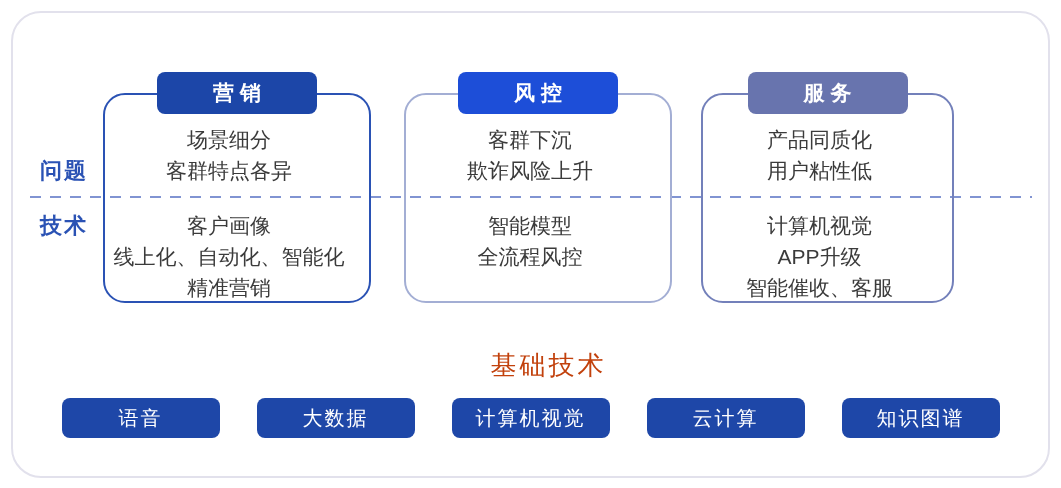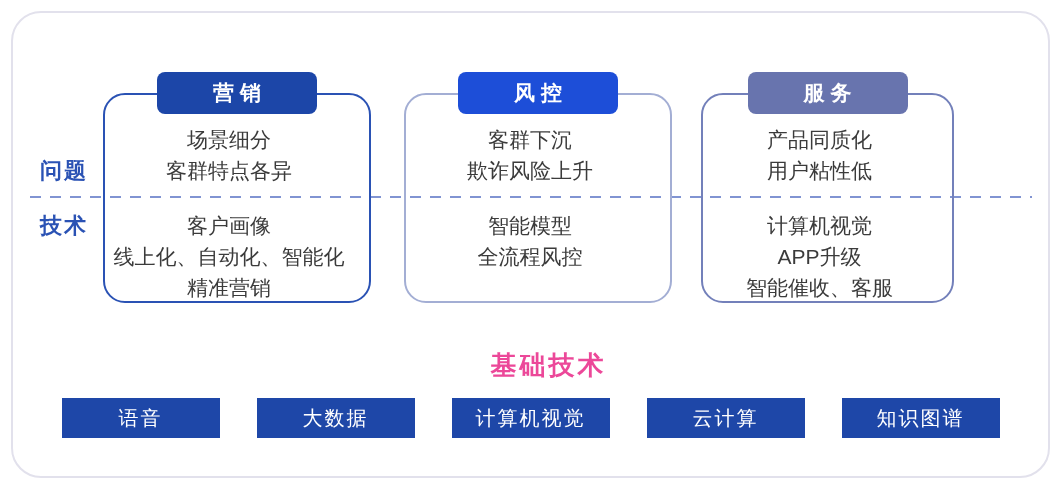--- a/index.html
+++ b/index.html
@@ -52,30 +52,30 @@
   .problems, .tech {
     position: absolute; left: 0; right: 16px; text-align: center;
     color: #3b3b3b; font-size: 21px; line-height: 31px; font-weight: 500;
   }
   .problems { top: 29px; }
   .tech { top: 115px; }
 
   
   .foundation-title {
     position: absolute; top: 348px; left: 0; width: 100%;
-    text-align: center; color: #ec4899; font-size: 26px; font-weight: 700;
+    text-align: center; color: #c2410c; font-size: 26px; font-weight: 400;
     letter-spacing: 3px;
     padding-left: 36px;
   }
   .foundation-row {
     position: absolute; top: 398px; left: 0; width: 100%;
     display: flex; justify-content: center; gap: 37px;
   }
   .foundation-btn {
-    width: 158px; height: 40px; line-height: 40px; border-radius: 0;
+    width: 158px; height: 40px; line-height: 40px; border-radius: 8px;
     background: #1e47a8; color: #ffffff; text-align: center;
     font-size: 20px; font-weight: 500; letter-spacing: 2px;
   }
 </style>
 </head>
 <body>
 
 <div class="stage">
 
   <div class="outer-frame"></div>

